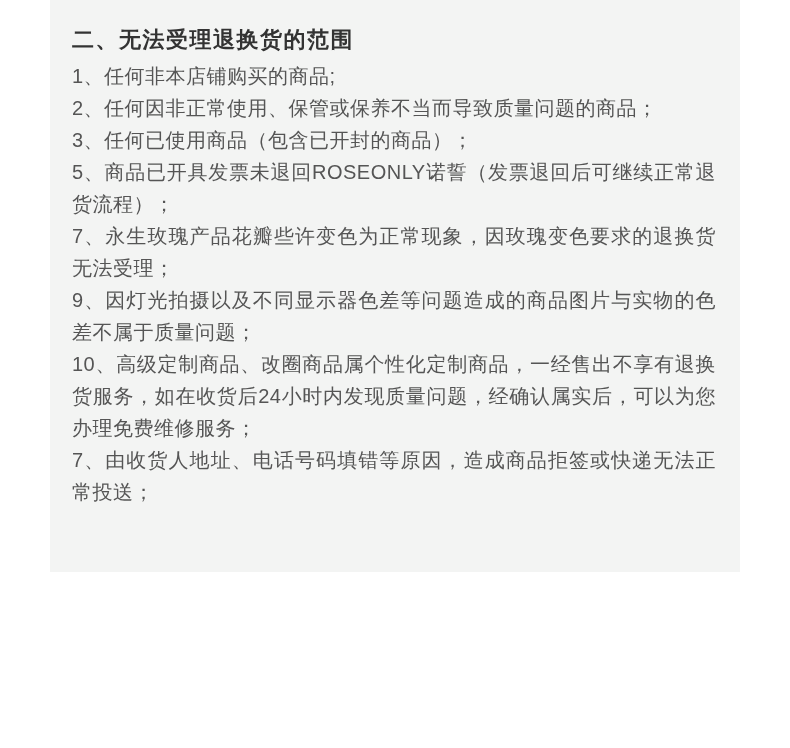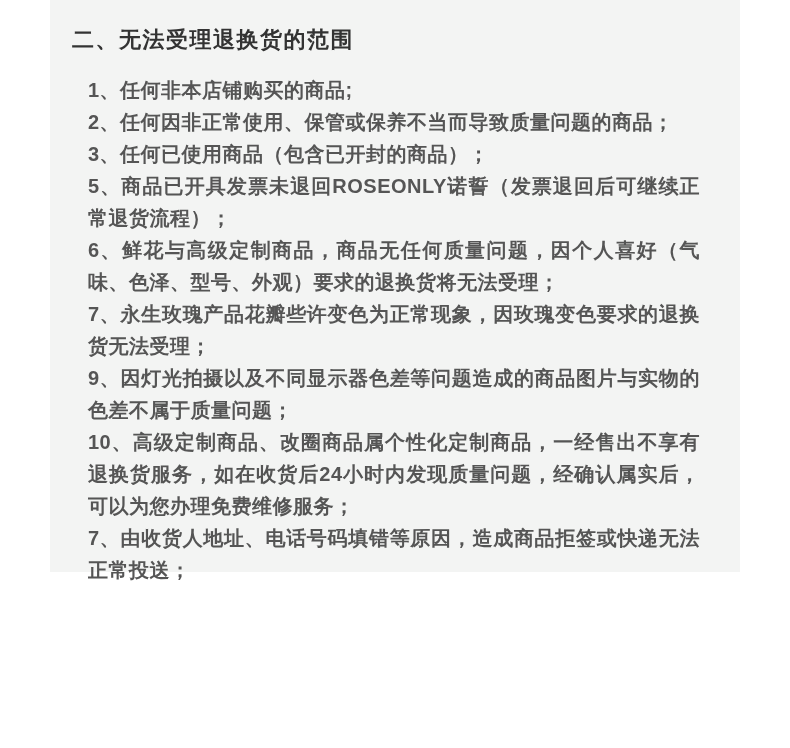--- a/index.html
+++ b/index.html
@@ -30,23 +30,22 @@
   .section-title {
     margin: 0 0 2px 0;
     font-size: 22px;
     line-height: 36px;
     font-weight: bold;
     color: #333333;
     letter-spacing: 1.5px;
   }
   .policy-items {
     list-style: none;
-    margin: 16px;
+    margin: 0;
     padding: 0;
-    font-weight: bold;
   }
   .policy-items li {
     font-size: 20px;
     line-height: 32px;
     color: #555555;
     letter-spacing: 0.5px;
     text-align: justify;
     text-justify: inter-ideograph;
   }
 </style>
@@ -54,20 +53,19 @@
 <body>
 
 <div class="page">
   <div class="policy-panel">
     <h2 class="section-title">二、无法受理退换货的范围</h2>
     <ul class="policy-items">
       <li>1、任何非本店铺购买的商品;</li>
       <li>2、任何因非正常使用、保管或保养不当而导致质量问题的商品；</li>
       <li>3、任何已使用商品（包含已开封的商品）；</li>
       <li>5、商品已开具发票未退回ROSEONLY诺誓（发票退回后可继续正常退货流程）；</li>
-      <li>6、鲜花与高级定制商品，商品无任何质量问题，因个人喜好（气味、色泽、型号、外观）要求的退换货将无法受理；</li>
       <li>7、永生玫瑰产品花瓣些许变色为正常现象，因玫瑰变色要求的退换货无法受理；</li>
       <li>9、因灯光拍摄以及不同显示器色差等问题造成的商品图片与实物的色差不属于质量问题；</li>
       <li>10、高级定制商品、改圈商品属个性化定制商品，一经售出不享有退换货服务，如在收货后24小时内发现质量问题，经确认属实后，可以为您办理免费维修服务；</li>
       <li>7、由收货人地址、电话号码填错等原因，造成商品拒签或快递无法正常投送；</li>
     </ul>
   </div>
 </div>
 
 </body></html>

